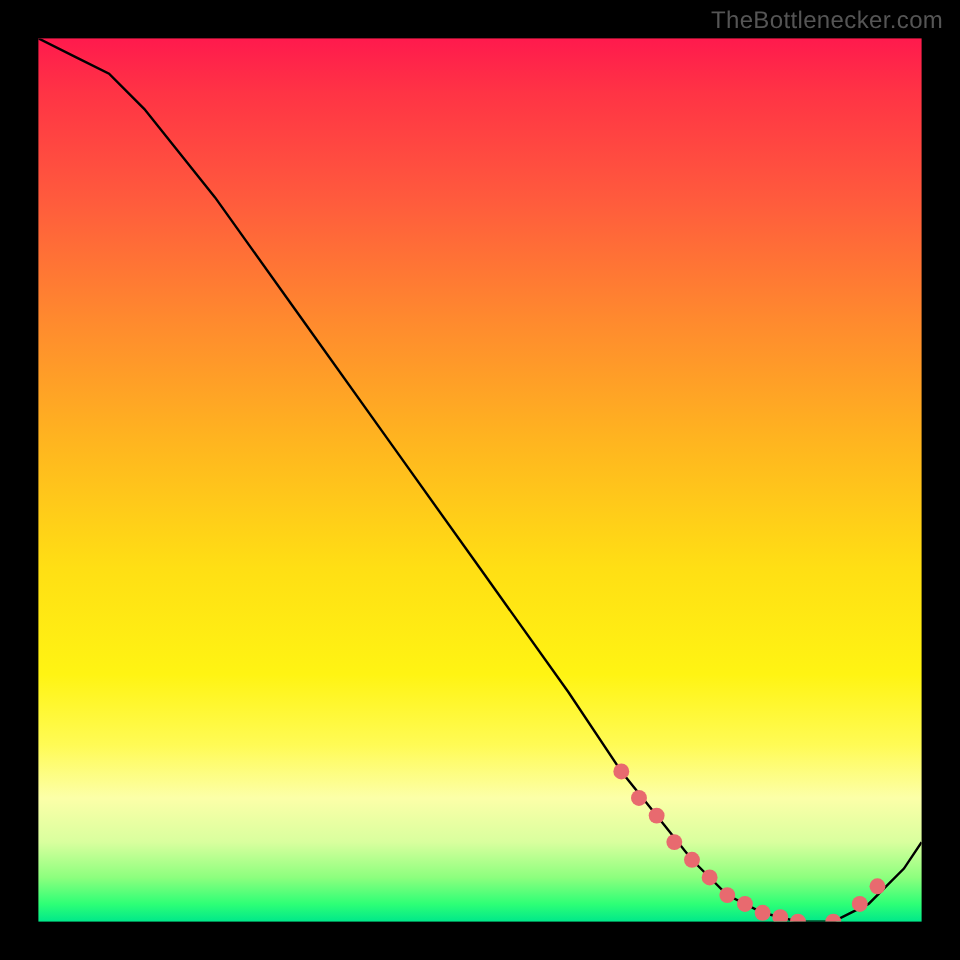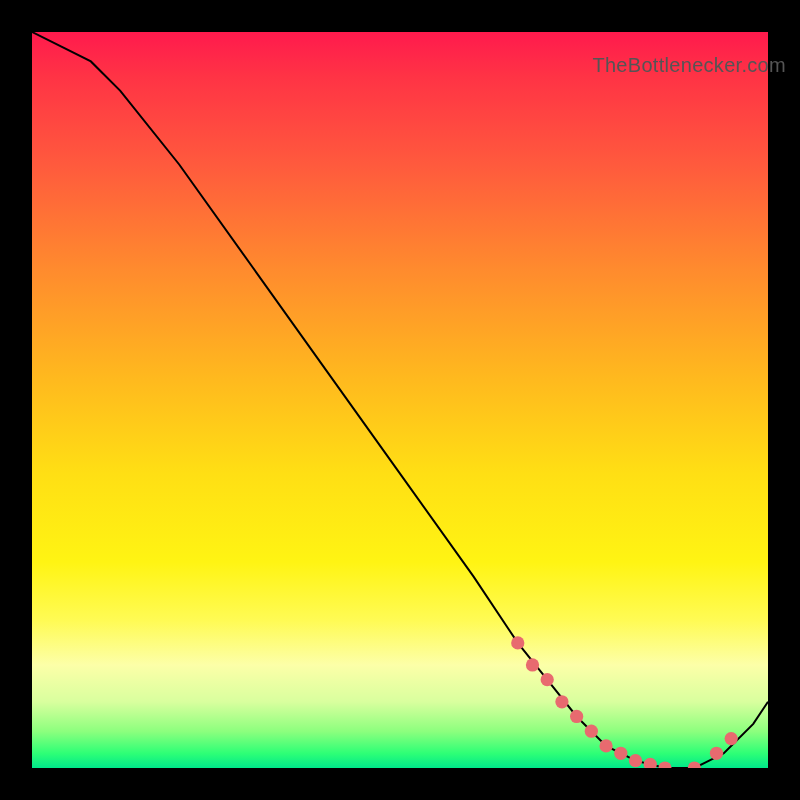--- a/index.html
+++ b/index.html
@@ -19,21 +19,20 @@
   }
   .watermark {
     position: absolute;
     top: 6px;
     right: 14px;
     color: #555;
     font-size: 20px;
     font-weight: 500;
     letter-spacing: 0.3px;
     z-index: 5;
-    margin-top: 48px;
   }
   .plot-area {
     position: absolute;
     left: 32px;
     top: 32px;
     width: 736px;
     height: 736px;
     background: linear-gradient(to bottom,
       #ff1a4d 0%,
       #ff3345 6%,

